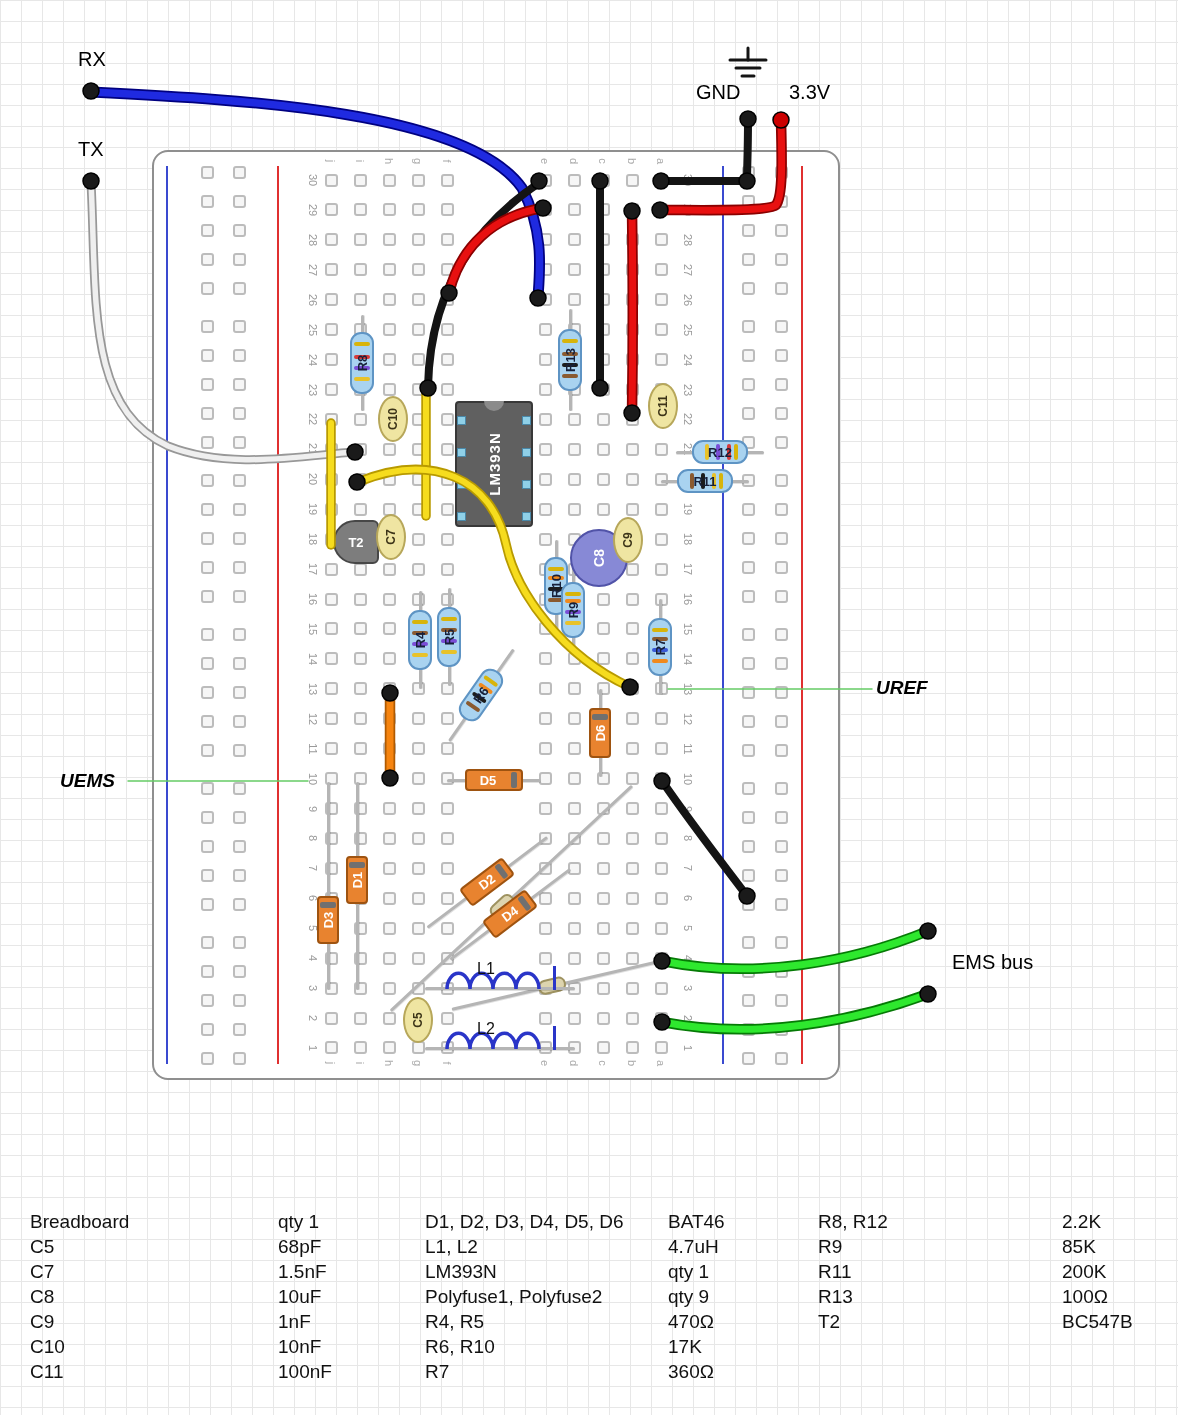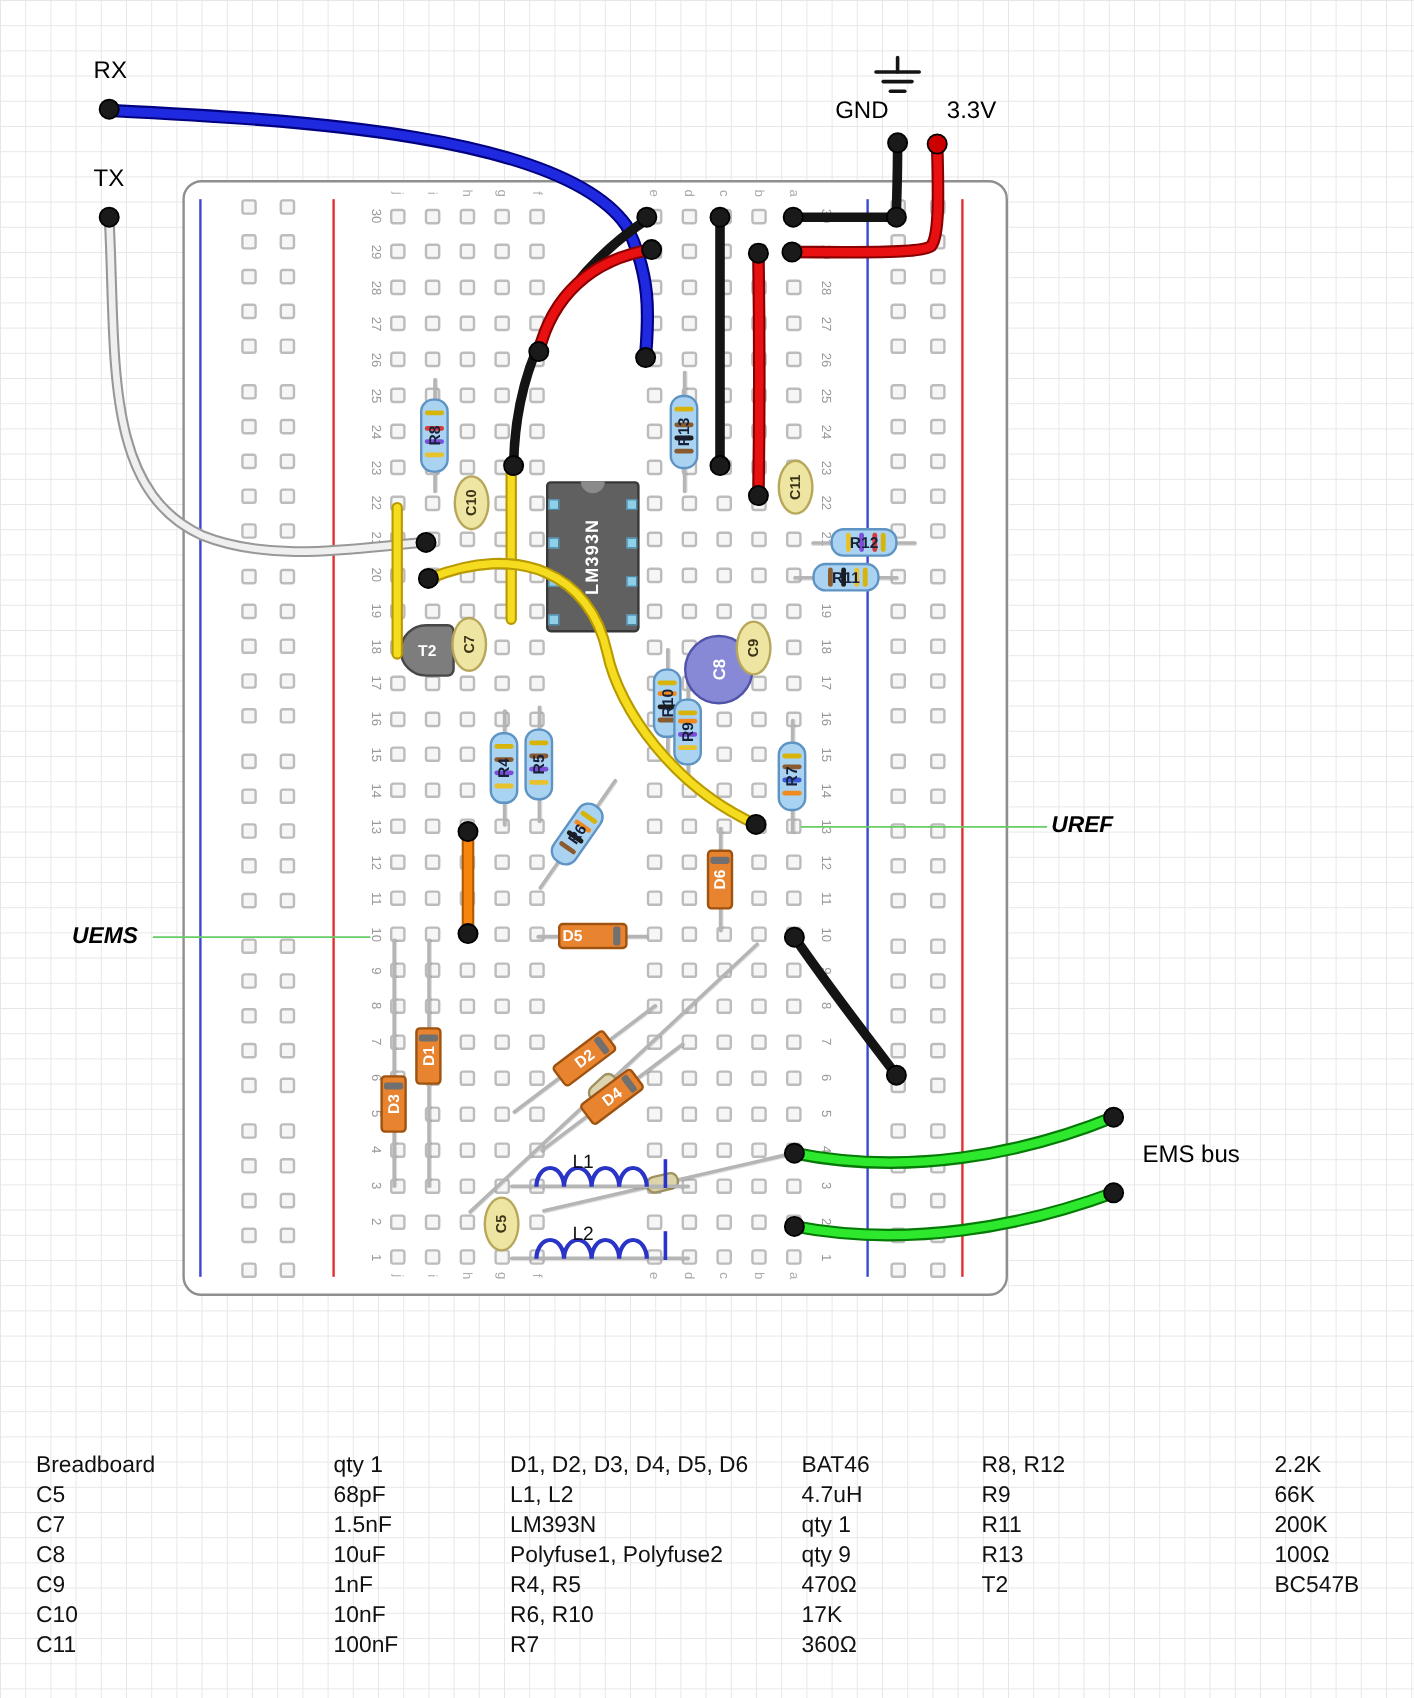--- a/index.html
+++ b/index.html
@@ -736,21 +736,21 @@
       </div>
       <div class="comp" style="left: 449px; top: 977px; width: 212px; height: 16px; transform: rotate(-13deg);">
         <div class="lead"></div>
         <div class="fuse-body" style="left: 89.04px;"></div>
       </div>
       <div class="comp" style="left: 447px; top: 769px; width: 94px; height: 22px;">
         <div class="lead"></div>
         <div class="dio-body" style="width: 58px; left: 18px;">
           <div class="dio-stripe"></div>
         </div>
-        <span class="comp-label dio-label" style="left: 30px;">D5</span>
+        <span class="comp-label dio-label" style="left: 41px;">D5</span>
       </div>
       <div class="comp" style="left: 253px; top: 875px; width: 208px; height: 22px; transform: rotate(-90deg);">
         <div class="lead"></div>
         <div class="dio-body" style="width: 48px; left: 86px;">
           <div class="dio-stripe"></div>
         </div>
         <span class="comp-label dio-label" style="left: 110px;">D1</span>
       </div>
       <div class="comp" style="left: 224px; top: 875px; width: 208px; height: 22px; transform: rotate(-90deg);">
         <div class="lead"></div>
@@ -903,21 +903,21 @@
         <div class="plline">R8, R12</div>
         <div class="plline">R9</div>
         <div class="plline">R11</div>
         <div class="plline">R13</div>
         <div class="plline">T2</div>
         <div class="plline"></div>
         <div class="plline"></div>
       </div>
       <div class="plcol" style="left: 1062px;">
         <div class="plline">2.2K</div>
-        <div class="plline">66K</div>
+        <div class="plline">85K</div>
         <div class="plline">200K</div>
         <div class="plline">100Ω</div>
         <div class="plline">BC547B</div>
         <div class="plline"></div>
         <div class="plline"></div>
       </div>
     </div>
 </div>
 
 </body></html>

